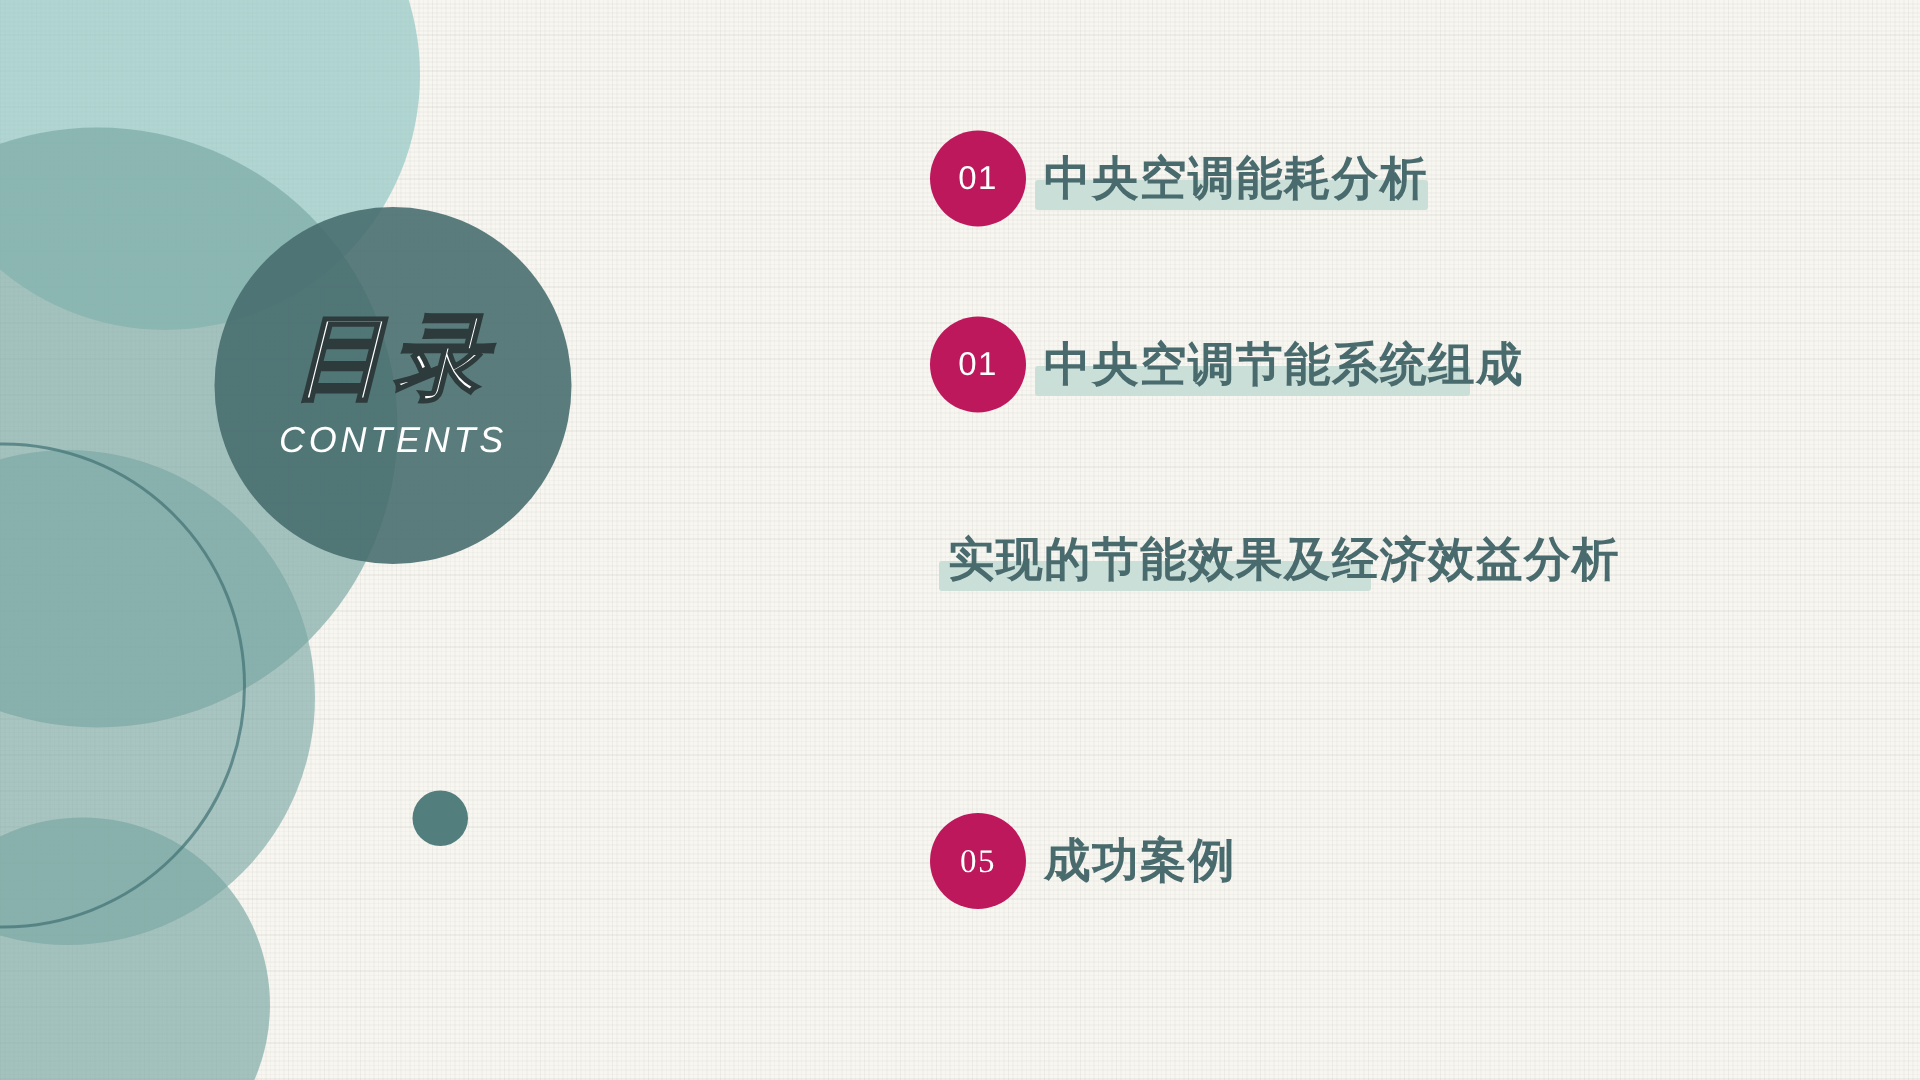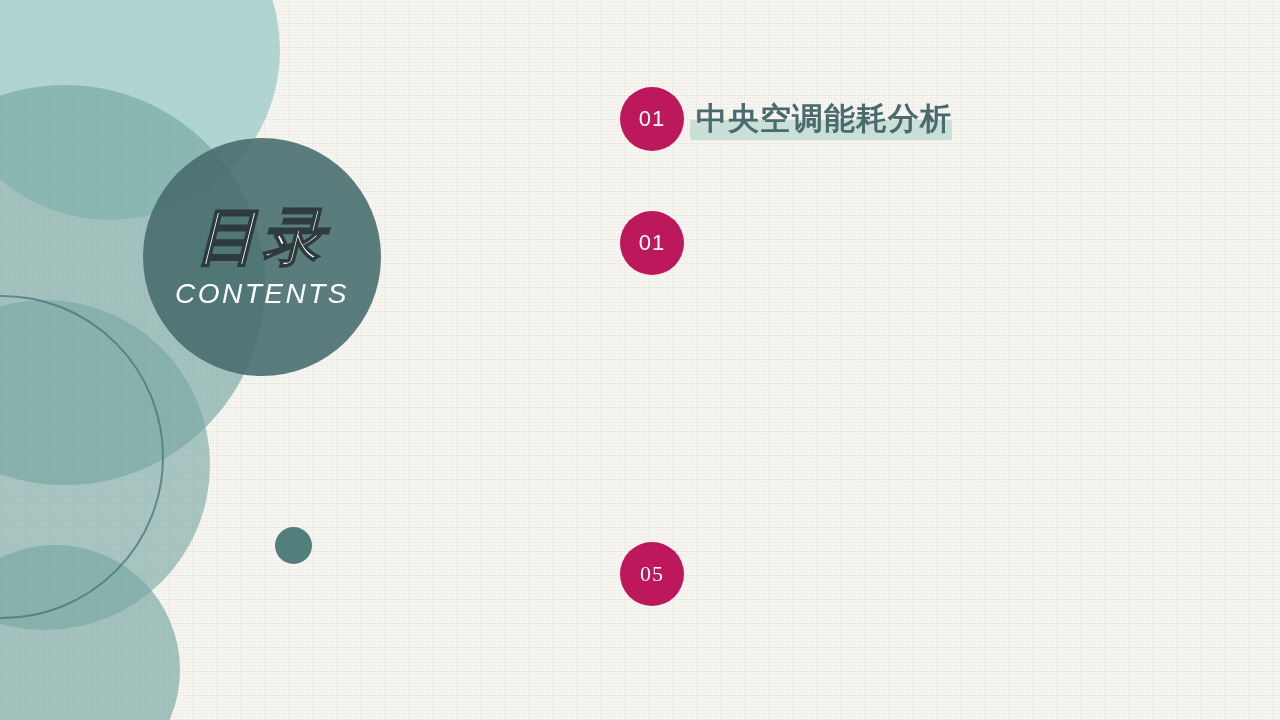--- a/index.html
+++ b/index.html
@@ -112,21 +112,21 @@
     font-size: 62px;
     font-weight: bold;
     color: #ffffff;
     letter-spacing: 4px;
     line-height: 1;
     margin-bottom: 12px;
     -webkit-text-stroke: 1.5px #2d3b3c;
     text-shadow: 0 0 0 #2d3b3c;
   }
   #title-en {
-    font-size: 28px;
+    font-size: 24px;
     color: #ffffff;
     letter-spacing: 2.5px;
     line-height: 1;
   }
 
   
   #agenda {
     position: absolute;
     left: 620px;
     top: 0;
@@ -204,21 +204,32 @@
   <div id="agenda">
       <div class="agenda-row" style="top: 87px;">
         <div class="num-circle">01</div>
         <div class="label-wrap">
           <div class="hl-bar" style="width: 262px;"></div>
           <div class="label-text">中央空调能耗分析</div>
         </div>
       </div>
       <div class="agenda-row" style="top: 211px;">
         <div class="num-circle">01</div>
+        <div class="label-wrap">
+          <div class="hl-bar" style="width: 290px;"></div>
+          <div class="label-text">中央空调节能系统组成</div>
+        </div>
       </div>
       <div class="agenda-row" style="top: 341px;">
+        <div class="label-wrap">
+          <div class="hl-bar" style="width: 288px;"></div>
+          <div class="label-text">实现的节能效果及经济效益分析</div>
+        </div>
       </div>
       <div class="agenda-row" style="top: 542px; font-family: Liberation Serif, serif;">
         <div class="num-circle">05</div>
+        <div class="label-wrap">
+          <div class="label-text">成功案例</div>
+        </div>
       </div>
     </div>
 
 </div>
 
 </body></html>

